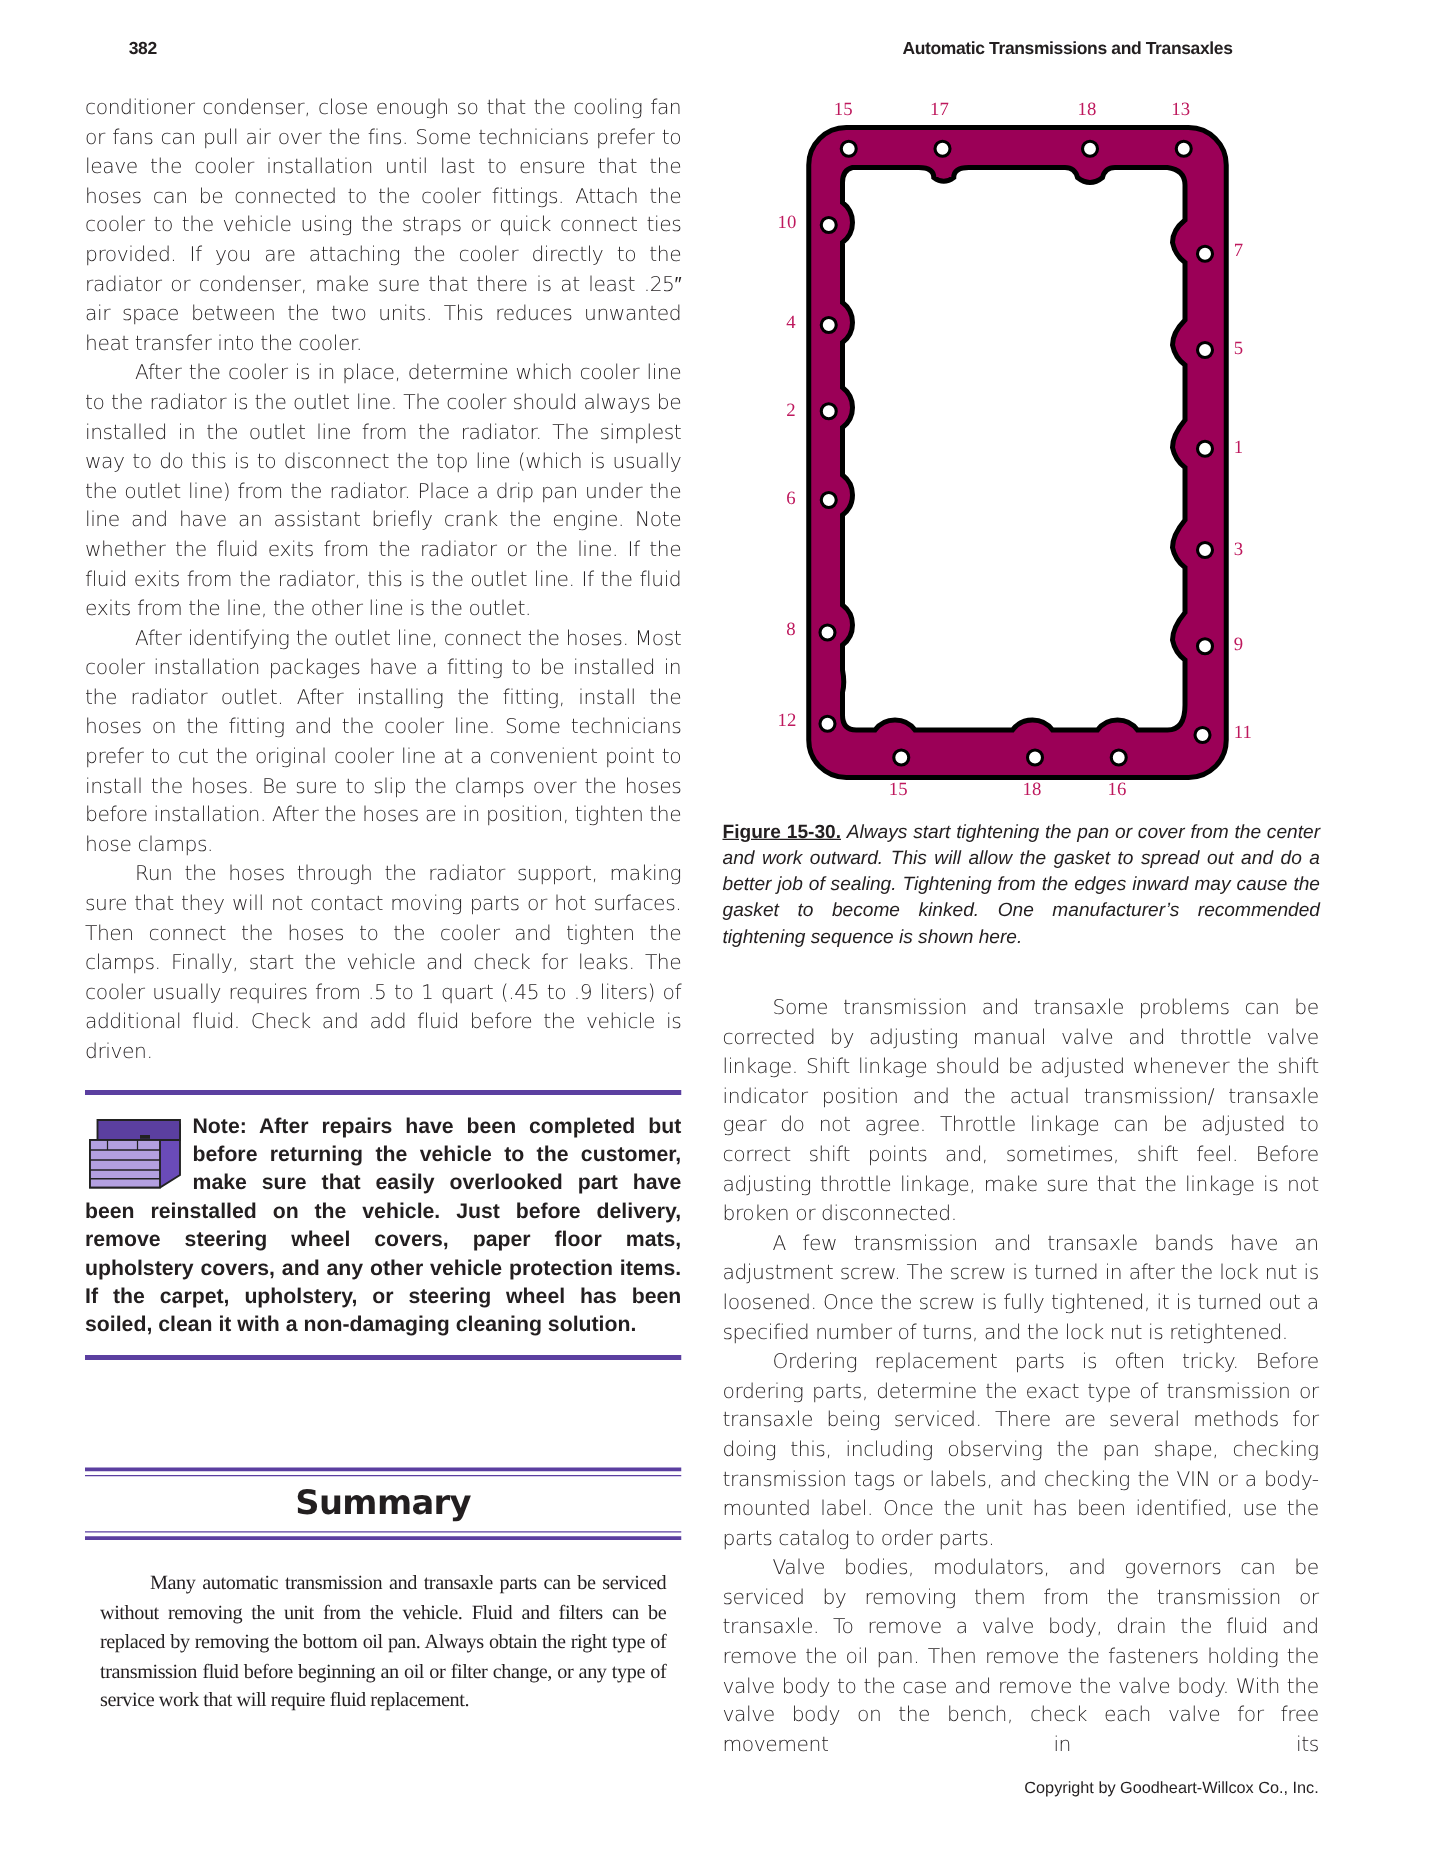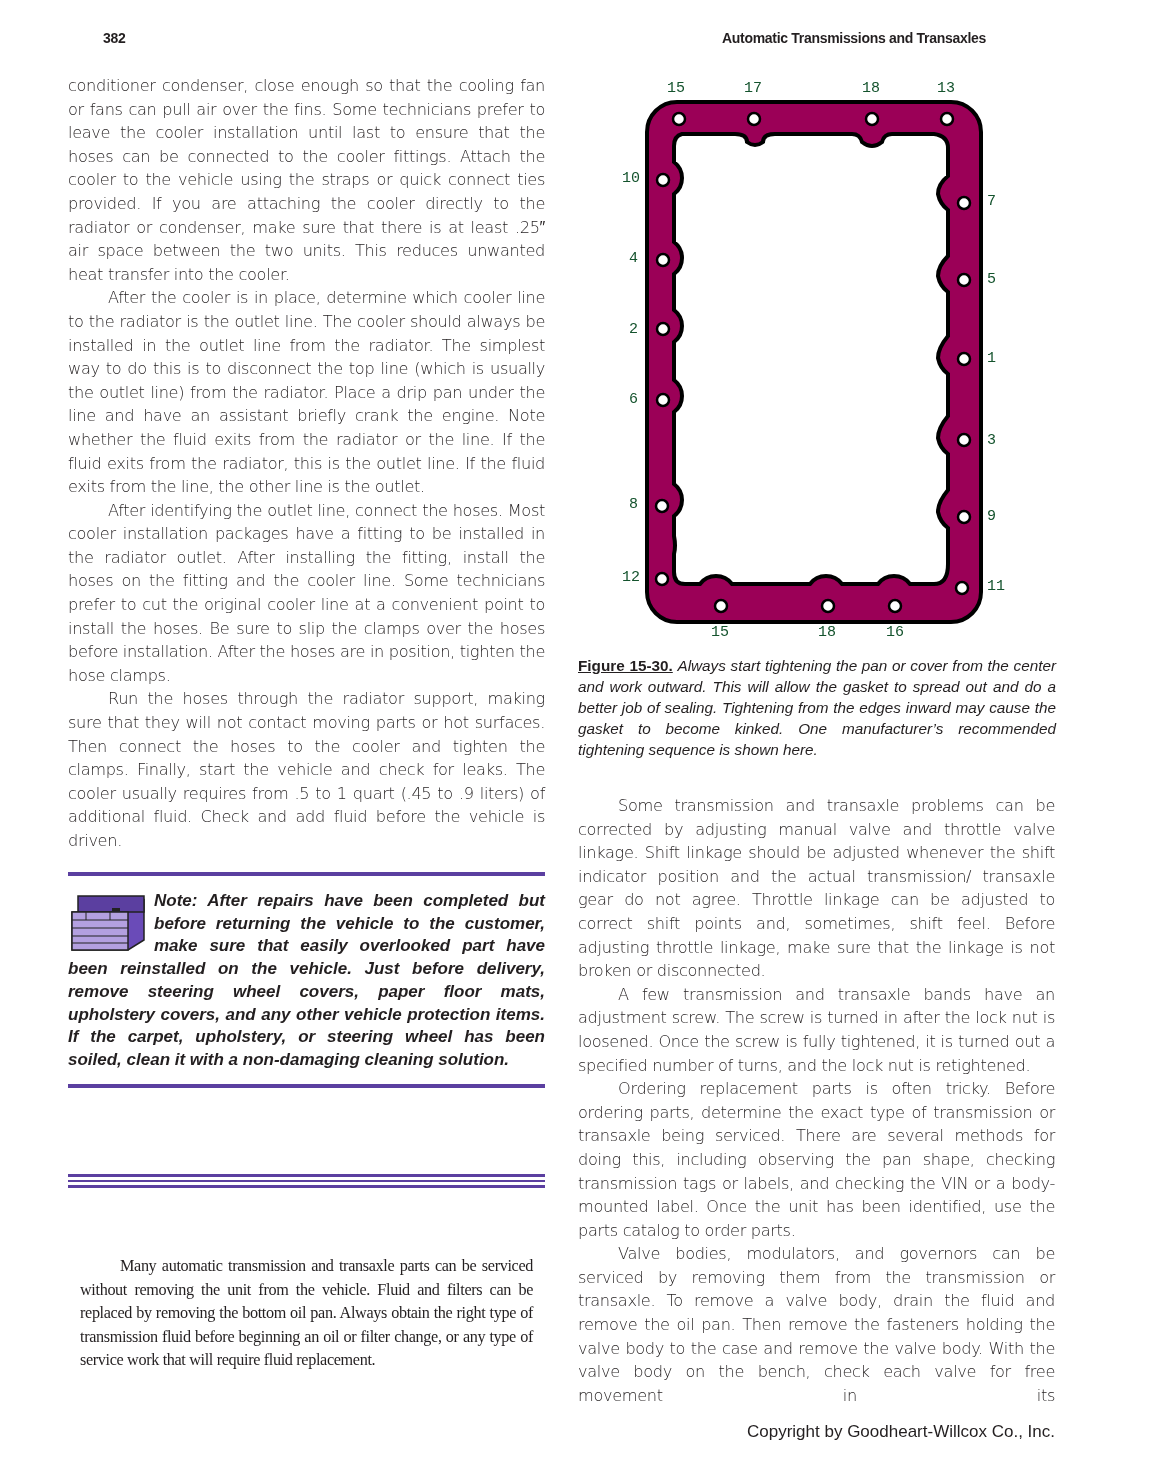--- a/index.html
+++ b/index.html
@@ -6,37 +6,37 @@
   body { width: 1156px; height: 1479px; position: relative; overflow: hidden; color: #231f20; }
   .running-head { position: absolute; top: 30px; font-family: "Liberation Sans", sans-serif; font-weight: bold; font-size: 14px; letter-spacing: -0.3px; margin-left: 36px; }
   .page-num { left: 67px; }
   .chapter-title { right: 170px; }
   .col { position: absolute; top: 74px; width: 477px; font-family: "DejaVu Sans", sans-serif; font-size: 16.2px; line-height: 23.6px; }
   .col-left { left: 68px; }
   .col-right { left: 578px; top: 794px; }
   .col p { margin: 0; text-align: justify; text-align-last: left; }
   .col p.indent { text-indent: 40px; }
   .col { font-weight: 300; letter-spacing: -0.35px; word-spacing: 0px; }
-  .note-box { position: absolute; left: 68px; top: 872px; width: 477px; font-style: italic; }
+  .note-box { position: absolute; left: 68px; top: 872px; width: 477px; }
   .note-rule { height: 4px; background: #5b3fa0; }
   .note-content { padding: 14px 0 12px 0; font-family: "Liberation Sans", sans-serif; font-weight: bold; font-size: 17px; line-height: 22.7px; text-align: justify; }
   .toolbox { float: left; width: 80px; height: 60px; margin: 2px 6px 0 0; }
   .summary { position: absolute; left: 68px; top: 1174px; width: 477px; }
   .dbl-rule-top { border-top: 3px solid #5b3fa0; height: 3px; border-bottom: 1.5px solid #5b3fa0; }
   .dbl-rule-bot { border-top: 1.5px solid #5b3fa0; height: 3px; border-bottom: 3px solid #5b3fa0; }
   .summary h2 { margin: 0; text-align: center; font-family: "DejaVu Sans", sans-serif; font-weight: bold; font-size: 27px; line-height: 44px; letter-spacing: -0.5px; }
   .summary-text { position: absolute; left: 68px; top: 1243px; width: 477px; font-family: "DejaVu Sans", sans-serif; font-size: 16.2px; line-height: 23.6px; font-weight: 300; letter-spacing: -0.35px; }
   .summary-text p { margin: 12px; text-align: justify; text-indent: 40px; font-family: Liberation Serif, serif; }
   .figure { position: absolute; left: 610px; top: 76px; width: 400px; height: 570px; }
   .figure svg { position: absolute; left: 0; top: 0; }
-  .fig-label { position: absolute; font-family: Liberation Mono, monospace; font-size: 15px; color: #14532d; }
+  .fig-label { position: absolute; font-family: Liberation Serif, serif; font-size: 15px; color: #be185d; }
   .caption { position: absolute; left: 578px; top: 655px; width: 478px; font-family: "Liberation Sans", sans-serif; font-size: 15.3px; line-height: 21px; text-align: justify; text-align-last: left; }
   .caption .fig-num { font-weight: bold; text-decoration: underline; }
   .caption .fig-text { font-style: italic; }
-  .footer { position: absolute; right: 101px; top: 1422px; font-family: "Liberation Sans", sans-serif; font-size: 17px; color: #231f20; }
+  .footer { position: absolute; right: 101px; top: 1422px; font-family: "Liberation Sans", sans-serif; font-size: 13px; color: #231f20; }
 </style>
 </head>
 <body>
 
 <div class="running-head page-num">382</div>
 <div class="running-head chapter-title">Automatic Transmissions and Transaxles</div>
 
 <div class="col col-left">
   <p>conditioner condenser, close enough so that the cooling fan or fans can pull air over the fins. Some technicians prefer to leave the cooler installation until last to ensure that the hoses can be connected to the cooler fittings. Attach the cooler to the vehicle using the straps or quick connect ties provided. If you are attaching the cooler directly to the radiator or condenser, make sure that there is at least .25″ air space between the two units. This reduces unwanted heat transfer into the cooler.</p>
   <p class="indent">After the cooler is in place, determine which cooler line to the radiator is the outlet line. The cooler should always be installed in the outlet line from the radiator. The simplest way to do this is to disconnect the top line (which is usually the outlet line) from the radiator. Place a drip pan under the line and have an assistant briefly crank the engine. Note whether the fluid exits from the radiator or the line. If the fluid exits from the radiator, this is the outlet line. If the fluid exits from the line, the other line is the outlet.</p>
@@ -59,20 +59,21 @@
       <line x1="42" y1="20" x2="42" y2="28" stroke="#222" stroke-width="1"></line>
       <rect x="44" y="16" width="8" height="3" fill="#222"></rect>
     </svg>
     <span>Note: After repairs have been completed but before returning the vehicle to the customer, make sure that easily overlooked part have been reinstalled on the vehicle. Just before delivery, remove steering wheel covers, paper floor mats, upholstery covers, and any other vehicle protection items. If the carpet, upholstery, or steering wheel has been soiled, clean it with a non-damaging cleaning solution.</span>
   </div>
   <div class="note-rule"></div>
 </div>
 
 <div class="summary">
   <div class="dbl-rule-top"></div>
+  <h2>Summary</h2>
   <div class="dbl-rule-bot"></div>
 </div>
 <div class="summary-text">
   <p>Many automatic transmission and transaxle parts can be serviced without removing the unit from the vehicle. Fluid and filters can be replaced by removing the bottom oil pan. Always obtain the right type of transmission fluid before beginning an oil or filter change, or any type of service work that will require fluid replacement.</p>
 </div>
 
 <div class="figure">
   <svg width="400" height="570" viewBox="0 0 400 570">
 
     <rect x="37" y="26" width="334" height="520" rx="30" ry="30" fill="#9b0057" stroke="#000" stroke-width="4"></rect>

